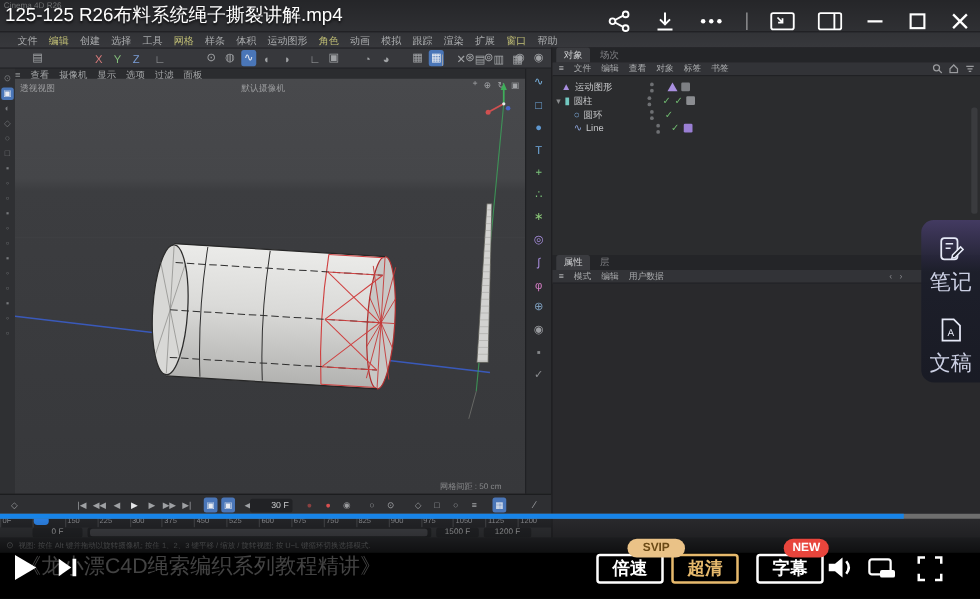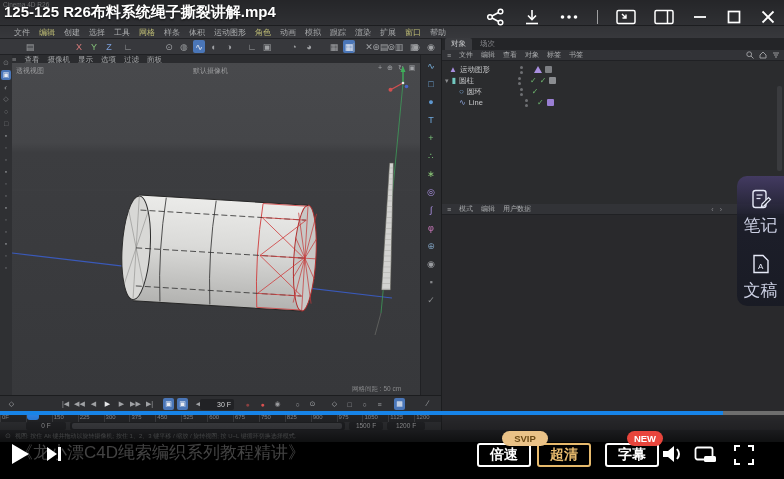--- a/index.html
+++ b/index.html
@@ -59,21 +59,21 @@
 .tick{width:25.9px;font-size:6px;color:#85868a;border-left:1px solid #3c3d40;padding-left:1px;line-height:10px;overflow:hidden;flex-shrink:0}
 .marker{position:absolute;left:27px;top:17px;width:12px;height:7px;border-radius:3px;background:#2b7fe0}
 .rangerow{position:absolute;left:0;top:26px;width:441px;height:9px}
 .rfield{position:absolute;height:8px;background:#212225;border-radius:2px;font-size:6.5px;color:#9a9b9d;text-align:center;line-height:8px}
 .rtrack{position:absolute;left:70px;top:0;width:275px;height:8px;background:#1f2023;border-radius:2px}
 .rhandle{position:absolute;left:2px;top:1px;width:270px;height:6px;background:#3c3d41;border-radius:2px}
 .statusbar{position:absolute;left:0;top:430px;width:784px;height:12px;background:#232427;display:flex;align-items:center;padding-left:5px;gap:4px}
 .statusbar span{font-size:6px;color:#6f7173;white-space:nowrap}
 
 .vp-top{position:absolute;left:0;top:0;width:784px;height:40px;background:linear-gradient(rgba(0,0,0,.30),rgba(0,0,0,0));z-index:5}
-.vtitle{position:absolute;left:4px;top:3px;font-size:15px;font-weight:bold;color:#fff;text-shadow:0 1px 2px rgba(0,0,0,.8);z-index:6;white-space:nowrap}
+.vtitle{position:absolute;left:4px;top:3px;font-size:15px;font-weight:normal;color:#fff;text-shadow:0 1px 2px rgba(0,0,0,.8);z-index:6;white-space:nowrap}
 .topicons{position:absolute;right:8px;top:8px;display:flex;gap:18px;align-items:center;z-index:6}
 .topicons svg{display:block}
 .sep{width:1px;height:14px;background:rgba(255,255,255,.55)}
 .progress{position:absolute;left:0;top:411px;width:784px;height:4px;z-index:7;background:#6e6e6e}
 .progress .played{height:4px;background:#1784e8}
 .vctrl{position:absolute;left:0;top:415px;width:784px;height:64px;z-index:8;background:linear-gradient(rgba(0,0,0,0) 0%,rgba(0,0,0,.20) 22%,rgba(0,0,0,.78) 55%,rgba(0,0,0,.97) 80%,#000 100%)}
 .wm{position:absolute;color:rgba(160,160,160,.42);white-space:nowrap;z-index:1}
 .playbtn{position:absolute;left:12px;top:29px;width:0;height:0;border-left:17px solid #fff;border-top:10px solid transparent;border-bottom:10px solid transparent;z-index:2}
 .nextbtn{position:absolute;left:47px;top:32px;z-index:2;display:flex;align-items:center}
 .nextbtn .t{width:0;height:0;border-left:10px solid #fff;border-top:7px solid transparent;border-bottom:7px solid transparent}
@@ -337,20 +337,24 @@
       </div>
       <div class="om-row" style="left:17px;top:36px">
         <span class="o-icon" style="color:#8fa8e0">∿</span>
         <span>Line</span>
         <span class="vdots" style="margin-left:38px"></span>
         <span class="check" style="margin-left:6px">✓</span>
         <span class="tagsq" style="background:#9a7fd4"></span>
       </div>
       <div class="scrollv"></div>
     </div>
+    <div class="tabstrip">
+      <span class="tab active">属性</span>
+      <span class="tab">层</span>
+    </div>
     <div class="pmenu">
       <span>≡</span>
       <span>模式</span>
       <span>编辑</span>
       <span>用户数据</span>
       <span style="margin-left:auto;margin-right:62px;display:flex;gap:6px">
         <span style="font-size:7px;color:#85868a">‹</span>
         <span style="font-size:7px;color:#85868a">›</span>
       </span>
     </div>

